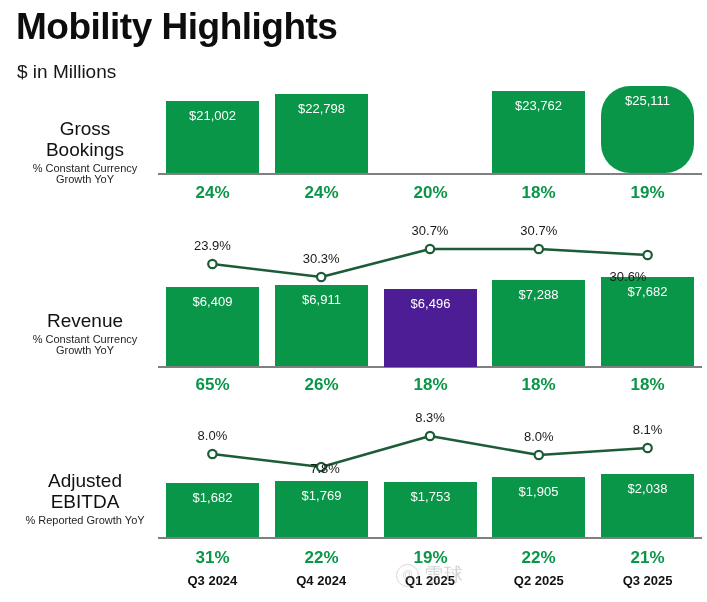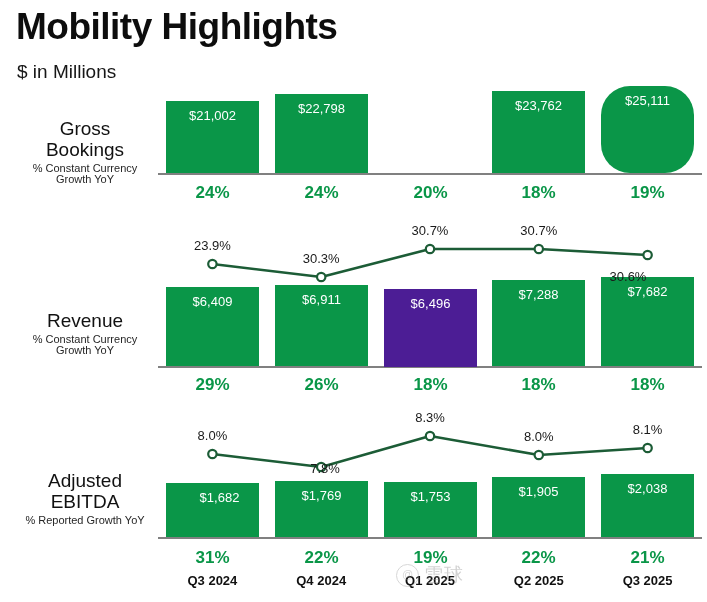--- a/index.html
+++ b/index.html
@@ -227,21 +227,21 @@
         <div class="bar" style="left: 443px; top: 86px; width: 93px; height: 87px; background: rgb(10, 150, 72); border-radius: 29px;">
           <div class="bar-value">$25,111</div>
         </div>
         <div class="growth" style="left: 443px; width: 93px; top: 183px; color: rgb(10, 150, 72);">19%</div>
       </div>
       <div class="plot" style="top: 0px; height: 602px;">
         <div class="axis-line" style="top: 366px; background: rgb(128, 128, 128);"></div>
         <div class="bar" style="left: 8px; top: 287px; width: 93px; height: 79px; background: rgb(10, 150, 72);">
           <div class="bar-value">$6,409</div>
         </div>
-        <div class="growth" style="left: 8px; width: 93px; top: 375px; color: rgb(10, 150, 72);">29%</div>
+        <div class="growth" style="left: 8px; width: 93px; top: 375px; color: rgb(10, 150, 72);">65%</div>
         <div class="bar" style="left: 117px; top: 285px; width: 93px; height: 81px; background: rgb(10, 150, 72);">
           <div class="bar-value">$6,911</div>
         </div>
         <div class="growth" style="left: 117px; width: 93px; top: 375px; color: rgb(10, 150, 72);">26%</div>
         <div class="bar" style="left: 226px; top: 289px; width: 93px; height: 78px; background: #4c1d95;">
           <div class="bar-value">$6,496</div>
         </div>
         <div class="growth" style="left: 226px; width: 93px; top: 375px; color: rgb(10, 150, 72);">18%</div>
         <div class="bar" style="left: 334px; top: 280px; width: 93px; height: 86px; background: rgb(10, 150, 72);">
           <div class="bar-value">$7,288</div>
@@ -260,21 +260,21 @@
           <circle class="line-marker" cx="489.6" cy="255" r="4.2" stroke="#1c5c36"></circle>
         </svg>
         <div class="line-label" style="left: 54.4px; top: 238px;">23.9%</div>
         <div class="line-label" style="left: 163.2px; top: 251px;">30.3%</div>
         <div class="line-label" style="left: 272px; top: 223px;">30.7%</div>
         <div class="line-label" style="left: 380.8px; top: 223px;">30.7%</div>
         <div class="line-label" style="left: 470px; top: 229px; margin-top: 40px;">30.6%</div>
       </div>
       <div class="plot" style="top: 0px; height: 602px;">
         <div class="axis-line" style="top: 537px; background: rgb(128, 128, 128);"></div>
-        <div class="bar" style="left: 8px; top: 483px; width: 93px; height: 54px; background: rgb(10, 150, 72); padding-left: 7px;">
+        <div class="bar" style="left: 8px; top: 483px; width: 93px; height: 54px; background: rgb(10, 150, 72);">
           <div class="bar-value">$1,682</div>
         </div>
         <div class="growth" style="left: 8px; width: 93px; top: 548px; color: rgb(10, 150, 72);">31%</div>
         <div class="bar" style="left: 117px; top: 481px; width: 93px; height: 56px; background: rgb(10, 150, 72);">
           <div class="bar-value">$1,769</div>
         </div>
         <div class="growth" style="left: 117px; width: 93px; top: 548px; color: rgb(10, 150, 72);">22%</div>
         <div class="bar" style="left: 226px; top: 482px; width: 93px; height: 55px; background: rgb(10, 150, 72);">
           <div class="bar-value">$1,753</div>
         </div>

